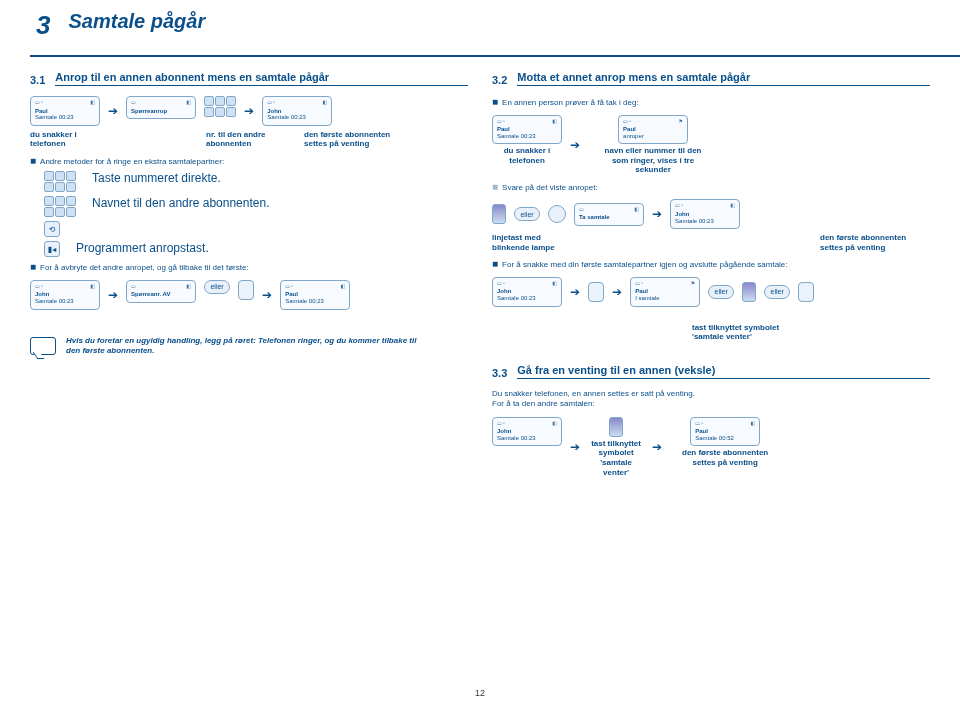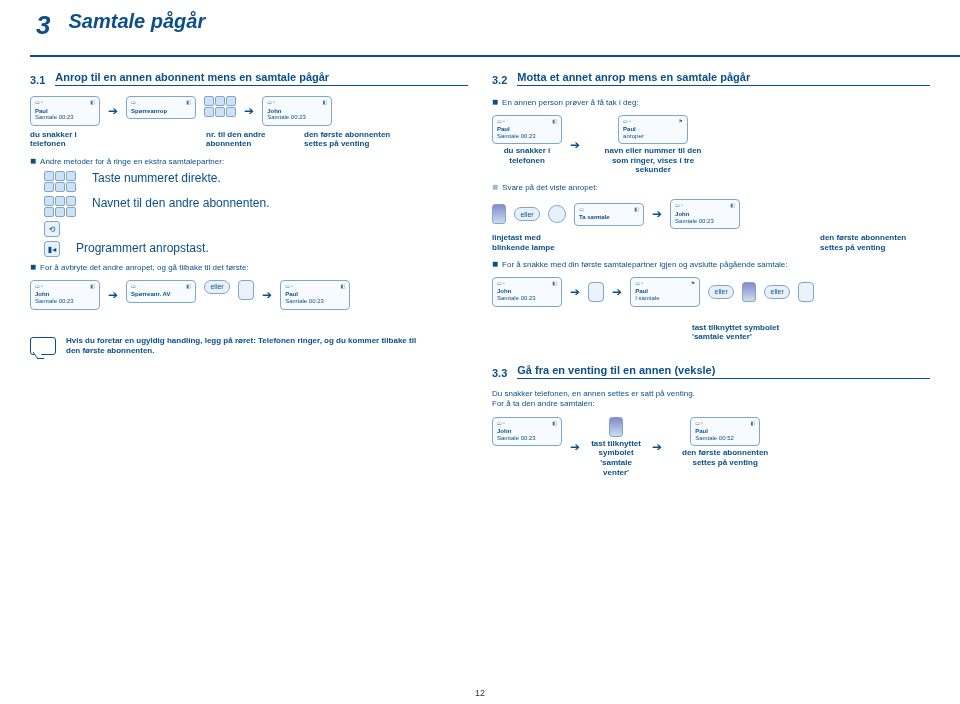--- a/index.html
+++ b/index.html
@@ -196,21 +196,21 @@
               <span>▭ ▫</span>
               <span>◧</span>
             </div>
           <div class="line1">Paul</div>
           <div class="line2">Samtale 00:23</div>
         </div>
       </div>
 
       <div class="row-nowrap" style="margin-top:26px; align-items:center; gap:10px">
         <div class="speech"></div>
-        <div class="thin-note" style="font-weight:bold; max-width:360px">Hvis du foretar en ugyldig handling, legg på røret: Telefonen ringer, og du kommer tilbake til den første abonnenten.</div>
+        <div class="thin-note" style="font-style:italic; font-weight:bold; max-width:360px">Hvis du foretar en ugyldig handling, legg på røret: Telefonen ringer, og du kommer tilbake til den første abonnenten.</div>
       </div>
 
     </div>
 
     <div class="col">
 
       <div class="sec-head">
         <span class="sec-num">3.2</span>
         <span class="sec-title">Motta et annet anrop mens en samtale pågår</span>
       </div>

